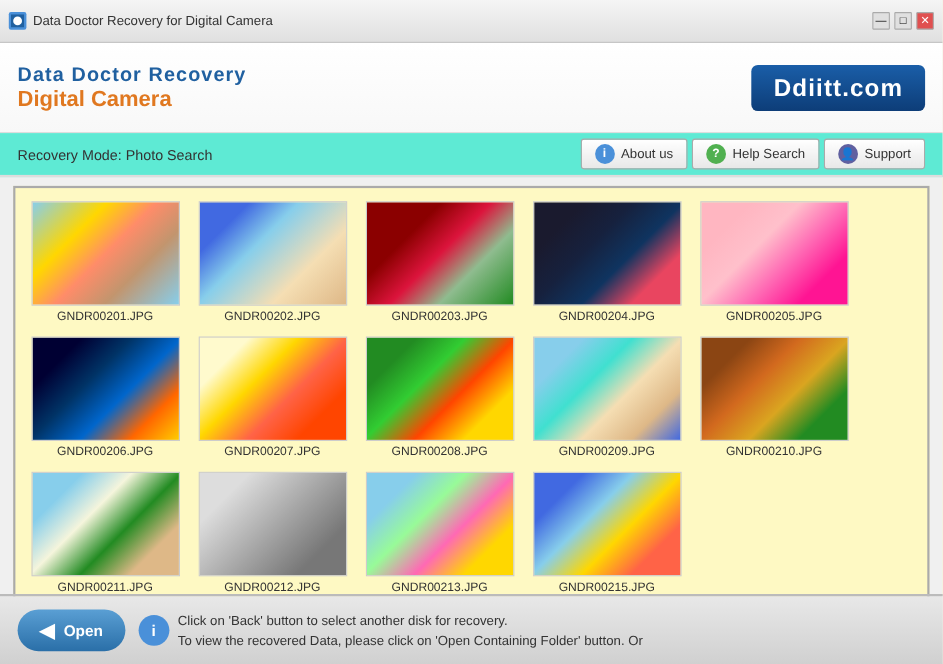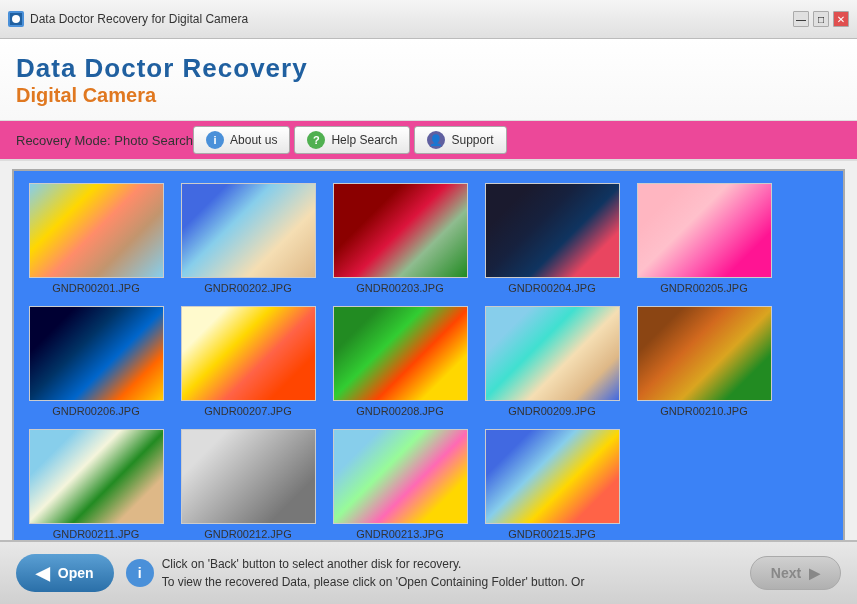--- a/index.html
+++ b/index.html
@@ -20,34 +20,34 @@
 
     
     .header {
       background: linear-gradient(to bottom, #ffffff, #f8f8f8);
       padding: 10px 16px;
       display: flex; align-items: center; justify-content: space-between;
       border-bottom: 1px solid #ddd;
       height: 82px;
     }
     .app-title { }
-    .app-title-main { font-size: 26px; font-weight: bold; color: #2060a0; letter-spacing: 1px; }
+    .app-title-main { font-size: 18px; font-weight: bold; color: #2060a0; letter-spacing: 1px; }
     .app-title-sub { font-size: 20px; color: #e07820; font-weight: 600; }
     .header-logo {
       background: linear-gradient(to bottom, #1a5ea8, #0d3d78);
       color: white; font-size: 22px; font-weight: bold;
       padding: 8px 20px; border-radius: 6px;
       letter-spacing: 1px;
     }
 
     
     .nav-bar {
-      background: #ec4899;
+      background: #5eead4;
       padding: 0 16px;
-      display: flex; align-items: center; 
+      display: flex; align-items: center; justify-content: space-between;
       height: 40px;
       border-bottom: 2px solid #ddd;
     }
     .recovery-mode { font-size: 13px; color: #333; font-weight: 500; }
     .nav-buttons { display: flex; gap: 4px; }
     .nav-btn {
       display: flex; align-items: center; gap: 6px;
       padding: 4px 12px; border: 1px solid #aaa;
       background: linear-gradient(to bottom, #ffffff, #e8e8e8);
       font-size: 12px; color: #333; cursor: pointer;
@@ -55,21 +55,21 @@
     }
     .nav-btn-icon { width: 18px; height: 18px; border-radius: 50%; display: flex; align-items: center; justify-content: center; font-size: 11px; font-weight: bold; }
     .info-icon { background: #4a90d9; color: white; }
     .help-icon { background: #50b050; color: white; }
     .support-icon { background: #6060a0; color: white; }
 
     
     .main-area {
       margin: 8px 12px;
       border: 2px solid #aaa;
-      background: #3b82f6;
+      background: #fef9c3;
       height: 380px;
       position: relative;
       overflow: hidden;
     }
 
     
     .photo-grid {
       display: flex; flex-wrap: wrap;
       padding: 12px; gap: 12px;
       height: 100%; overflow-y: scroll;
@@ -170,20 +170,21 @@
     <div class="title-bar-btn">□</div>
     <div class="title-bar-btn">✕</div>
   </div>
 </div>
 
 <div class="header">
   <div class="app-title">
     <div class="app-title-main">Data  Doctor  Recovery</div>
     <div class="app-title-sub">Digital Camera</div>
   </div>
+  <div class="header-logo">Ddiitt.com</div>
 </div>
 
 <div class="nav-bar">
   <div class="recovery-mode">
     <span>Recovery Mode:</span>
     <span>Photo Search</span>
   </div>
   <div class="nav-buttons">
     <button class="nav-btn">
       <span class="nav-btn-icon info-icon">i</span>
@@ -274,17 +275,13 @@
     <span class="back-arrow">◀</span>
     <span>Open</span>
   </button>
   <div class="info-section">
     <div class="info-circle">i</div>
     <div class="info-text">
       <div>Click on 'Back' button to select another disk for recovery.</div>
       <div>To view the recovered Data, please click on 'Open Containing Folder' button. Or</div>
     </div>
   </div>
-  <button class="next-btn" disabled="">
-    <span>Next</span>
-    <span>▶</span>
-  </button>
 </div>
 
 </body></html>

